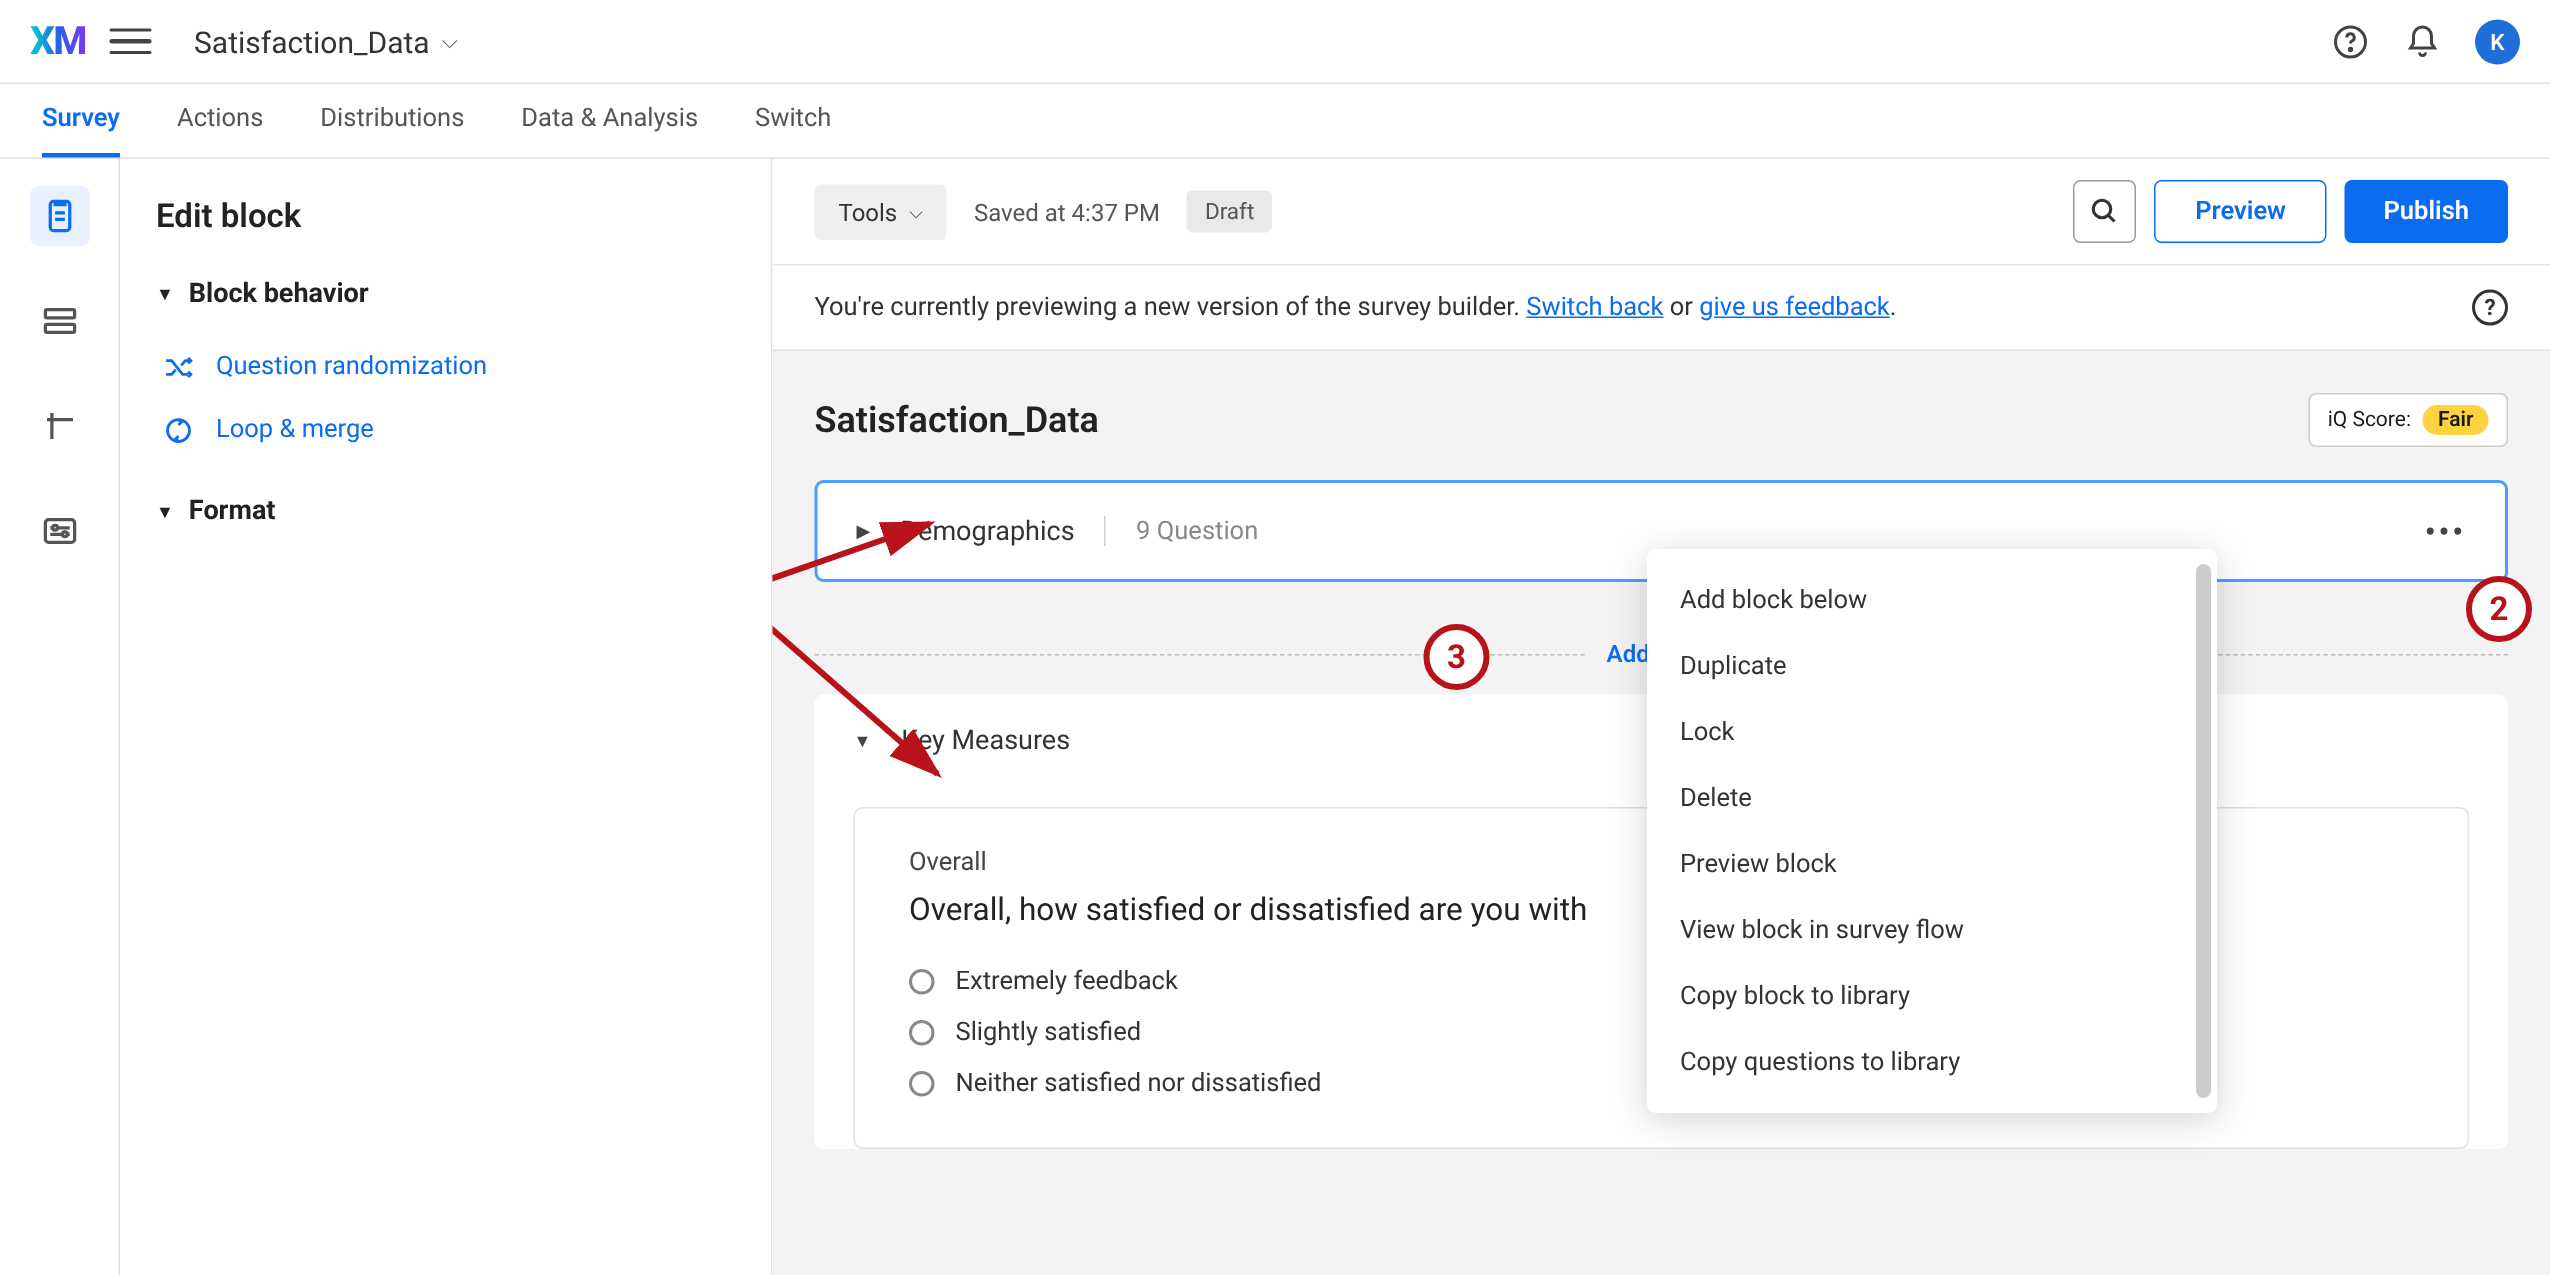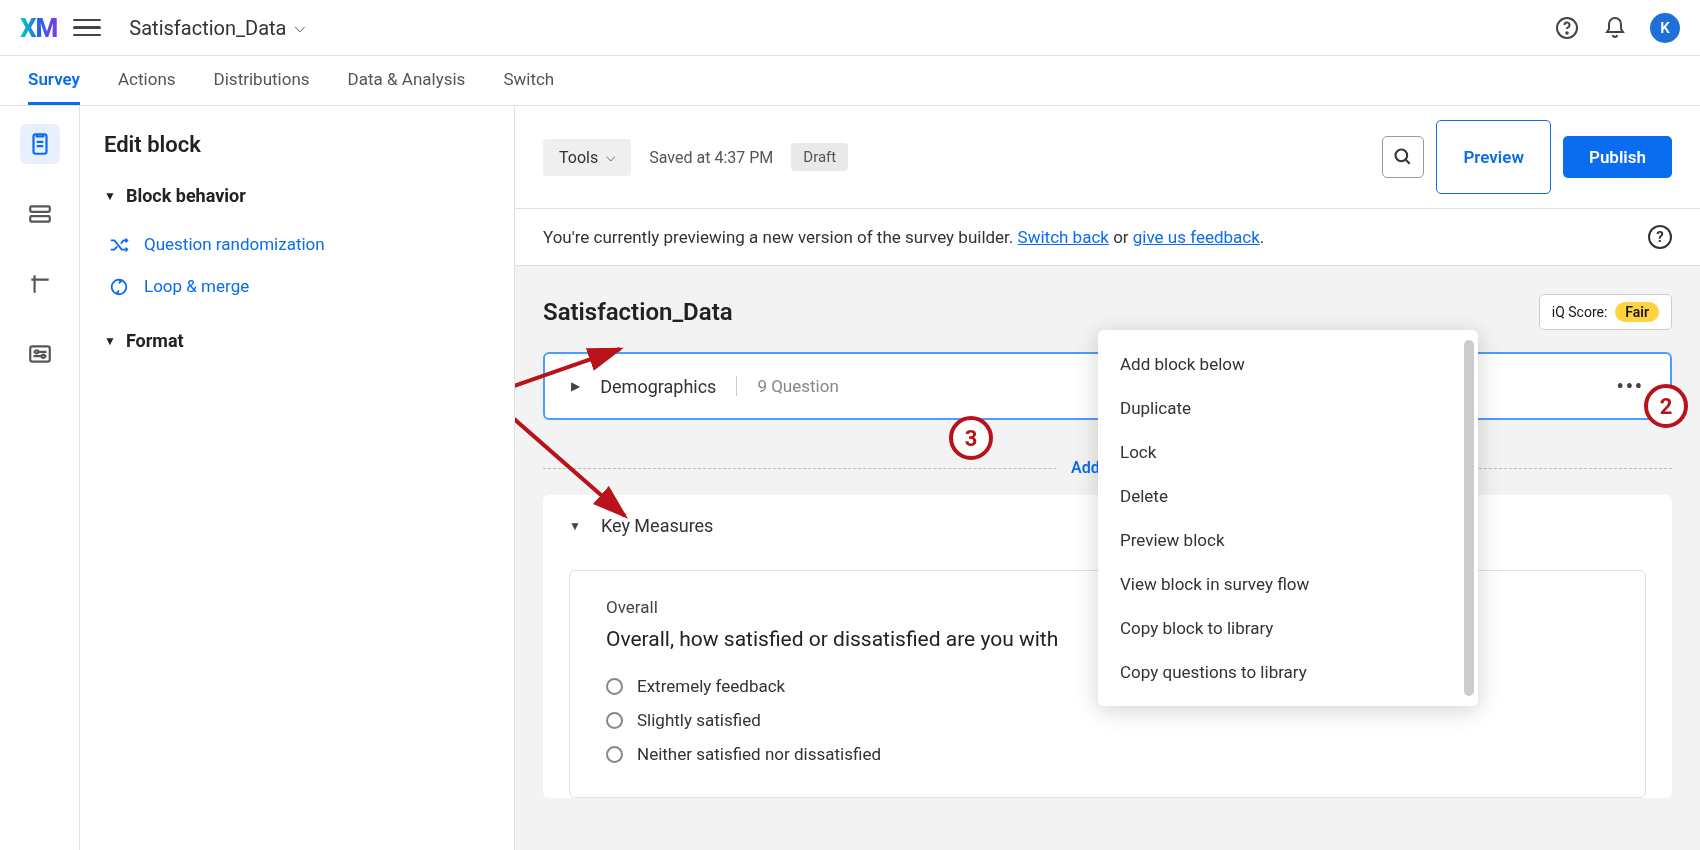--- a/index.html
+++ b/index.html
@@ -31,21 +31,21 @@
 .side-link { display: flex; gap: 14px; color: #0b6cf0; font-size: 17px; padding: 10px 0 10px 4px; cursor: pointer; }
 .side-link svg { width: 22px; height: 22px; flex-shrink: 0; }
 
 .main { flex: 1; background: #f3f3f3; overflow-y: auto; position: relative; }
 .toolbar { background: #fff; padding: 14px 28px; display: flex; align-items: center; gap: 18px; border-bottom: 1px solid #e0e0e0; }
 .tools-btn { background: #efefef; border: none; padding: 9px 16px; border-radius: 4px; font-size: 16px; display: flex; align-items: center; gap: 8px; cursor: pointer; color: #333; }
 .saved-text { color: #555; font-size: 16px; }
 .draft-badge { background: #e9e9e9; color: #555; padding: 5px 12px; border-radius: 4px; font-size: 15px; }
 .toolbar-right { margin-left: auto; display: flex; align-items: center; gap: 12px; }
 .search-btn { width: 42px; height: 42px; border: 1.5px solid #999; border-radius: 5px; display: flex; align-items: center; justify-content: center; cursor: pointer; background: #fff; }
-.preview-btn { border: 1.5px solid #0b6cf0; color: #0b6cf0; background: #fff; padding: 26px 26px; border-radius: 5px; font-size: 17px; font-weight: 600; cursor: pointer; }
+.preview-btn { border: 1.5px solid #0b6cf0; color: #0b6cf0; background: #fff; padding: 10px 26px; border-radius: 5px; font-size: 17px; font-weight: 600; cursor: pointer; }
 .publish-btn { background: #0b6cf0; color: #fff; border: none; padding: 11px 26px; border-radius: 5px; font-size: 17px; font-weight: 600; cursor: pointer; }
 
 .banner { background: #fff; padding: 16px 28px; display: flex; align-items: center; font-size: 17px; color: #333; border-bottom: 1px solid #e0e0e0; }
 .banner a { color: #0b6cf0; text-decoration: underline; cursor: pointer; }
 .banner .info-icon { margin-left: auto; width: 24px; height: 24px; border: 2px solid #333; border-radius: 50%; display: flex; align-items: center; justify-content: center; font-weight: 700; cursor: pointer; font-size: 15px; }
 
 .content { padding: 28px; }
 .survey-header { display: flex; align-items: center; margin-bottom: 22px; }
 .survey-title { font-size: 24px; font-weight: 600; color: #222; }
 .iq-badge { margin-left: auto; background: #fff; border: 1px solid #ccc; border-radius: 5px; padding: 7px 12px; font-size: 14px; display: flex; align-items: center; gap: 8px; cursor: pointer; }
@@ -62,21 +62,21 @@
 .add-block-row { text-align: center; padding: 18px 0; position: relative; }
 .add-block-row::before { content: ""; position: absolute; top: 50%; left: 0; right: 0; border-top: 1px dashed #bbb; z-index: 0; }
 .add-block-link { background: #f3f3f3; position: relative; z-index: 1; padding: 0 14px; color: #0b6cf0; font-size: 16px; font-weight: 600; cursor: pointer; }
 
 .question-card { background: #fff; border: 1px solid #e0e0e0; border-radius: 6px; padding: 26px 36px; margin: 14px 26px 26px 26px; }
 .q-label { font-size: 17px; color: #444; margin-bottom: 10px; }
 .q-text { font-size: 21px; color: #222; margin-bottom: 18px; }
 .q-opt { display: flex; align-items: center; gap: 14px; font-size: 17px; color: #333; padding: 7px 0; }
 .radio { width: 17px; height: 17px; border: 2px solid #888; border-radius: 50%; }
 
-.ctx-menu { position: absolute; background: #fff; border-radius: 6px; box-shadow: 0 4px 24px rgba(0,0,0,0.18); width: 380px; padding: 12px 0; z-index: 50; }
+.ctx-menu { position: absolute; background: #fff; border-radius: 6px; box-shadow: 0 4px 24px rgba(0,0,0,0.18); width: 380px; padding: 12px 0; z-index: 50; margin-top: 36px; }
 .ctx-item { padding: 12px 22px; font-size: 17px; color: #333; cursor: pointer; }
 .ctx-scroll { position: absolute; right: 4px; top: 10px; bottom: 10px; width: 10px; background: #ccc; border-radius: 5px; }
 
 .annotation-circle { position: absolute; width: 44px; height: 44px; border: 4px solid #b8121b; border-radius: 50%; display: flex; align-items: center; justify-content: center; font-size: 22px; font-weight: 700; color: #b8121b; background: #fff; z-index: 60; }
 .annotation-arrow { position: absolute; z-index: 55; pointer-events:none; }
 </style>
 </head>
 <body>
 
 <div class="topbar">

